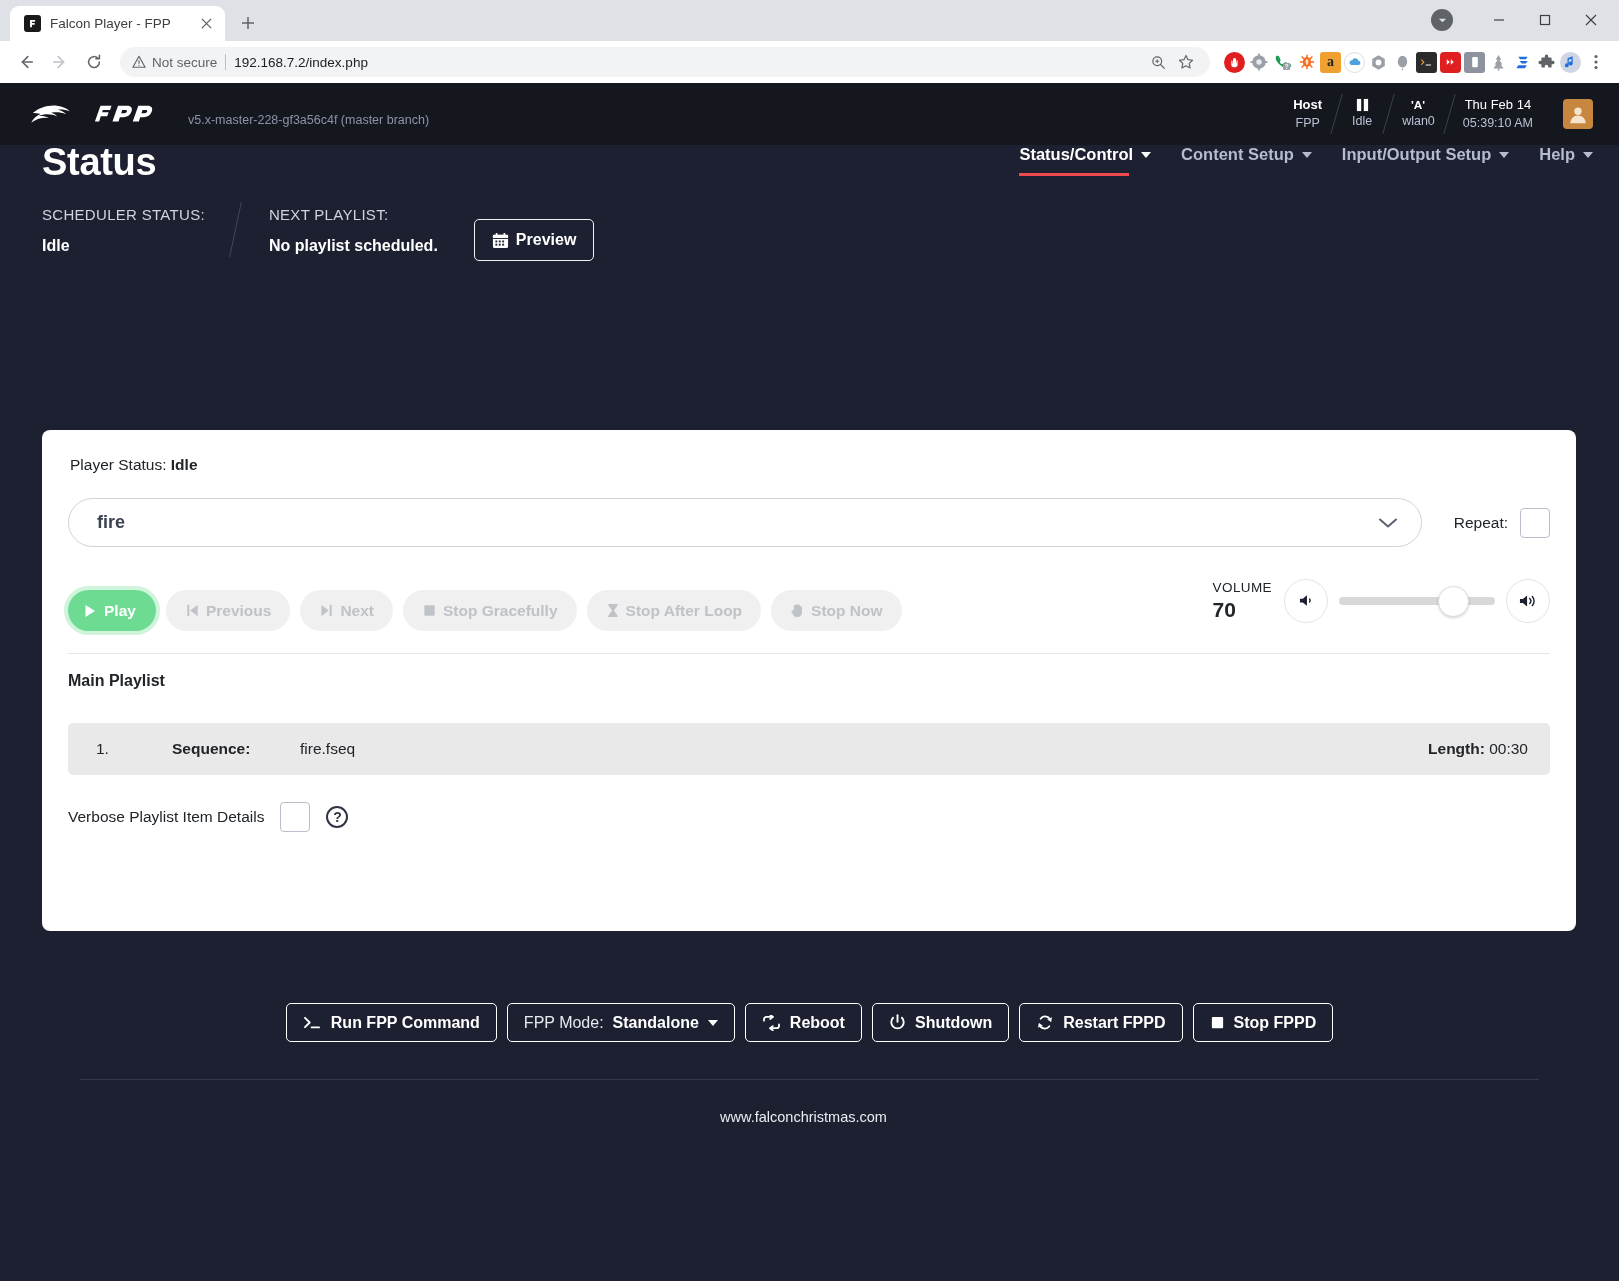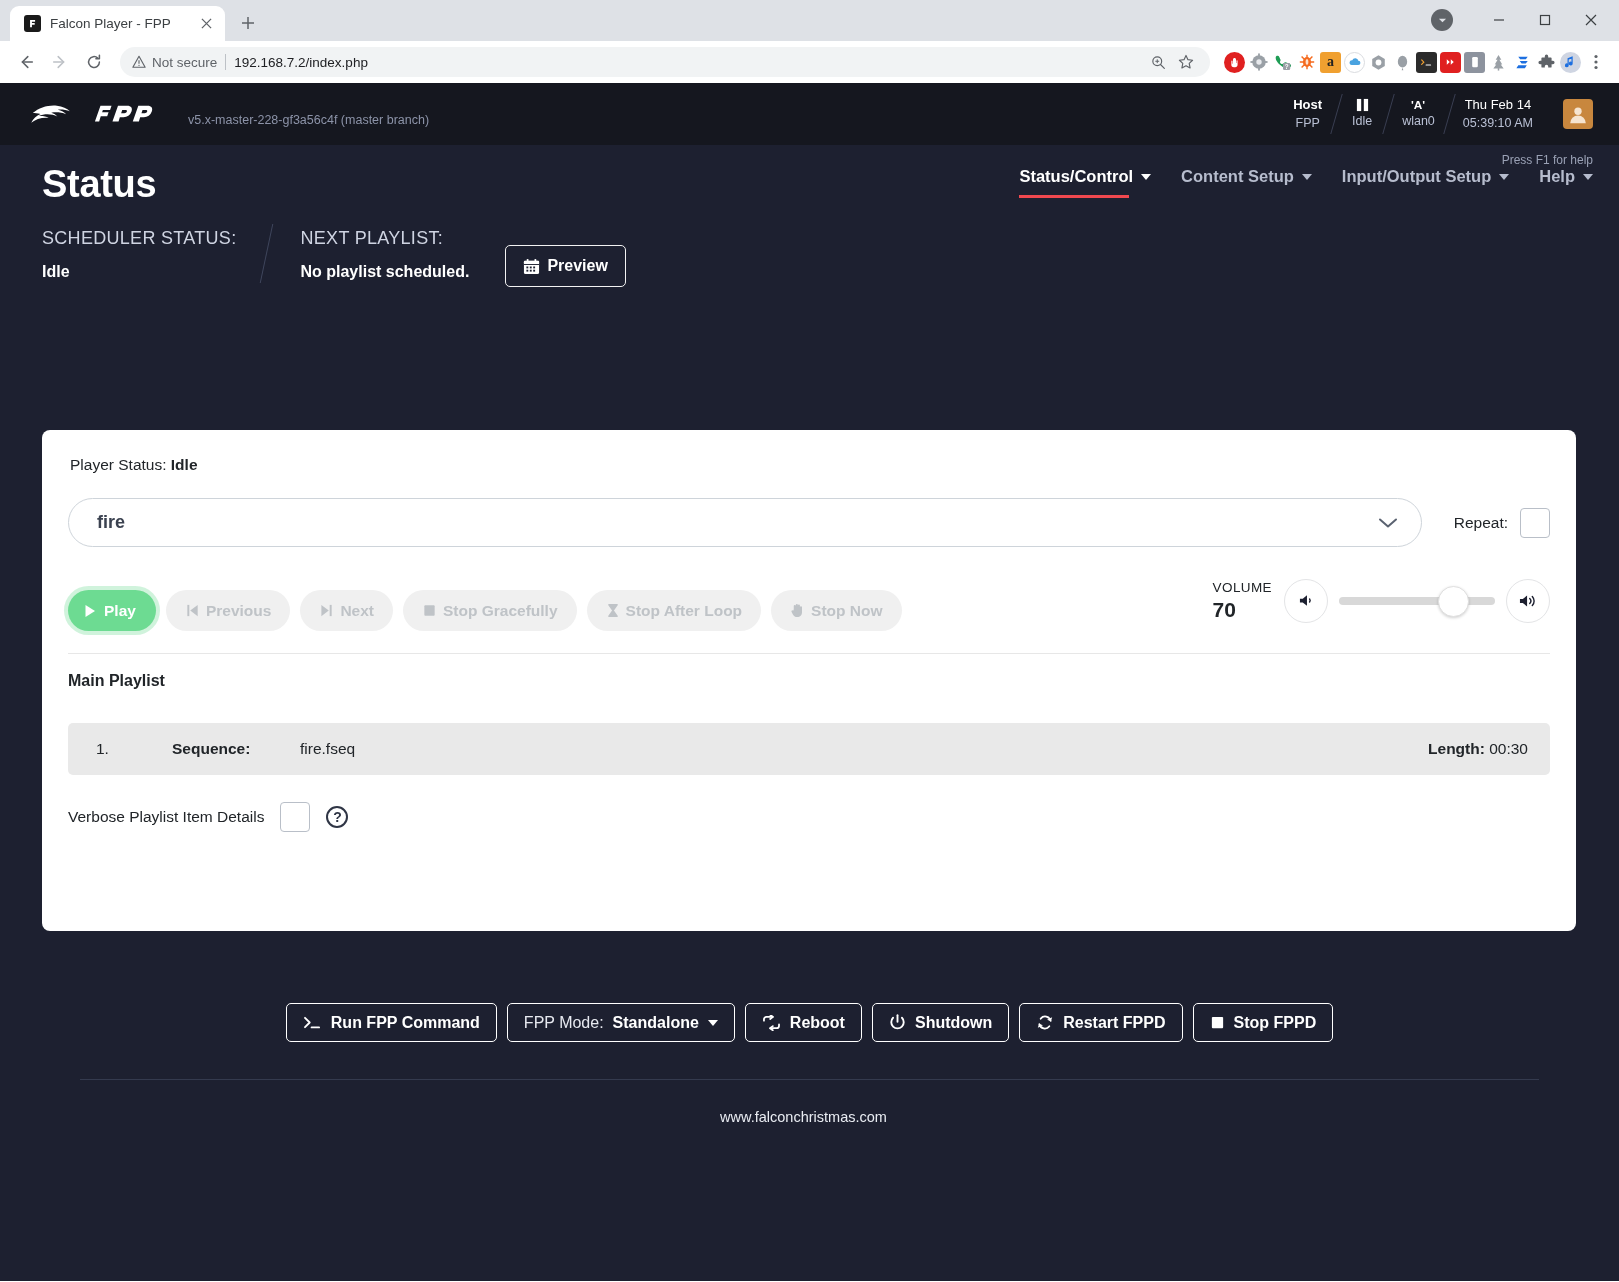--- a/index.html
+++ b/index.html
@@ -95,21 +95,21 @@
   .caret { width:0; height:0; border-left:5px solid transparent; border-right:5px solid transparent;
            border-top:6px solid currentColor; display:inline-block; }
 
   .statusbar { display:flex; align-items:flex-end; padding:22px 0 0 42px; gap:0; }
   .sb-cell { display:flex; flex-direction:column; gap:14px; position:relative; padding-right:30px;}
   .sb-cell + .sb-cell { padding-left:34px; }
   .sb-cell + .sb-cell::before {
     content:""; position:absolute; left:0; top:-4px; bottom:-2px; width:1px;
     background:#3f455c; transform:skewX(-12deg);
   }
-  .sb-label { font-size:18px; color:#cfd4e2; letter-spacing:0.3px; }
+  .sb-label { font-size:15px; color:#cfd4e2; letter-spacing:0.3px; }
   .sb-value { font-size:16px; font-weight:bold; color:#ffffff; }
   .preview-btn {
     margin-left:6px; margin-bottom:-6px; border:1px solid #f2f2f2; background:transparent; color:#ffffff;
     border-radius:5px; padding:11px 17px; font-size:16px; font-weight:bold;
     display:flex; align-items:center; gap:7px; font-family:inherit; cursor:pointer;
   }
 
   
   .card {
     position:absolute; left:42px; top:347px; width:1534px; height:501px;
@@ -441,21 +441,20 @@
           <svg class="ico" width="22" height="22" viewBox="0 0 24 24">
               <circle cx="12" cy="12" r="12" fill="#c8873e"></circle>
               <circle cx="12" cy="9" r="4" fill="#f6e4cf"></circle>
               <path d="M3.5 22a8.5 8.5 0 0 1 17 0z" fill="#f6e4cf"></path>
             </svg>
         </span>
       </div>
     </div>
   </div>
 
-  <div class="helpline">Press F1 for help</div>
 
   <div class="titlebar">
     <div class="page-title">Status</div>
     <div class="mainnav">
       <div class="navitem active">
         <span>Status/Control</span>
         <span class="caret"></span>
       </div>
       <div class="navitem">
         <span>Content Setup</span>

